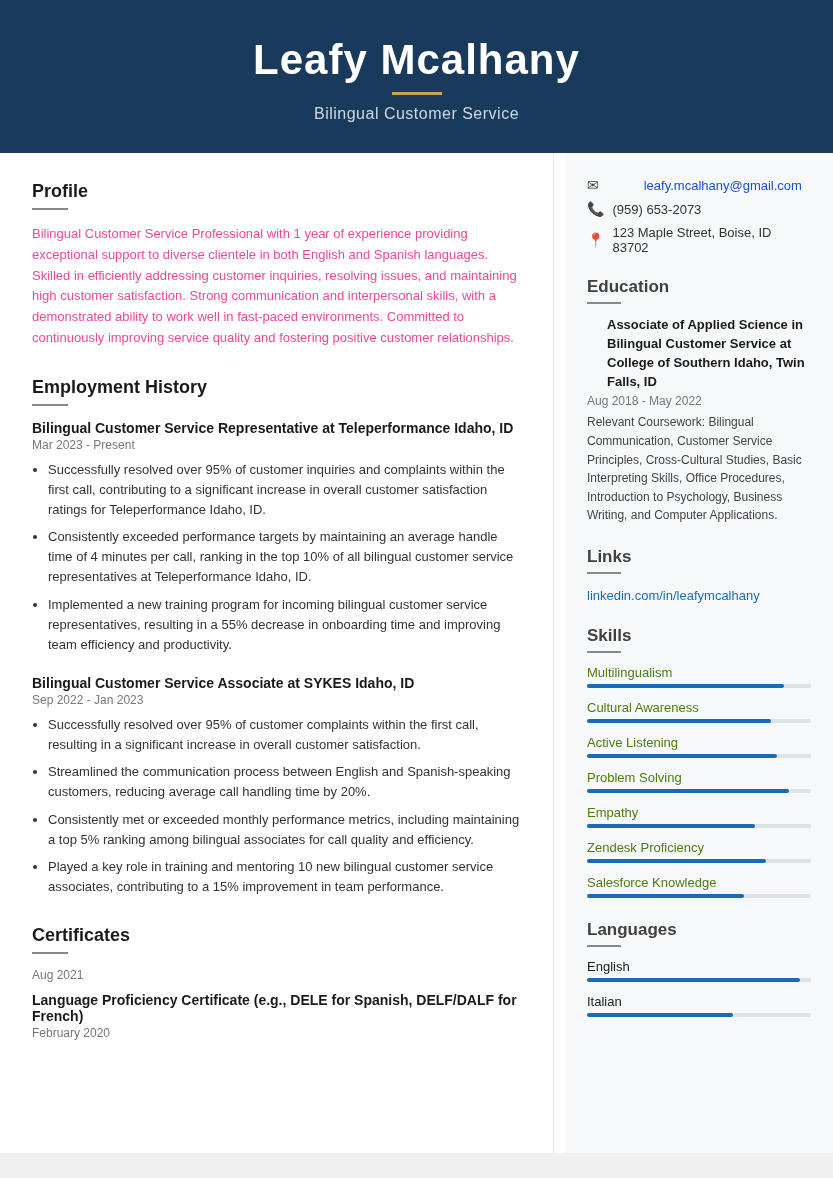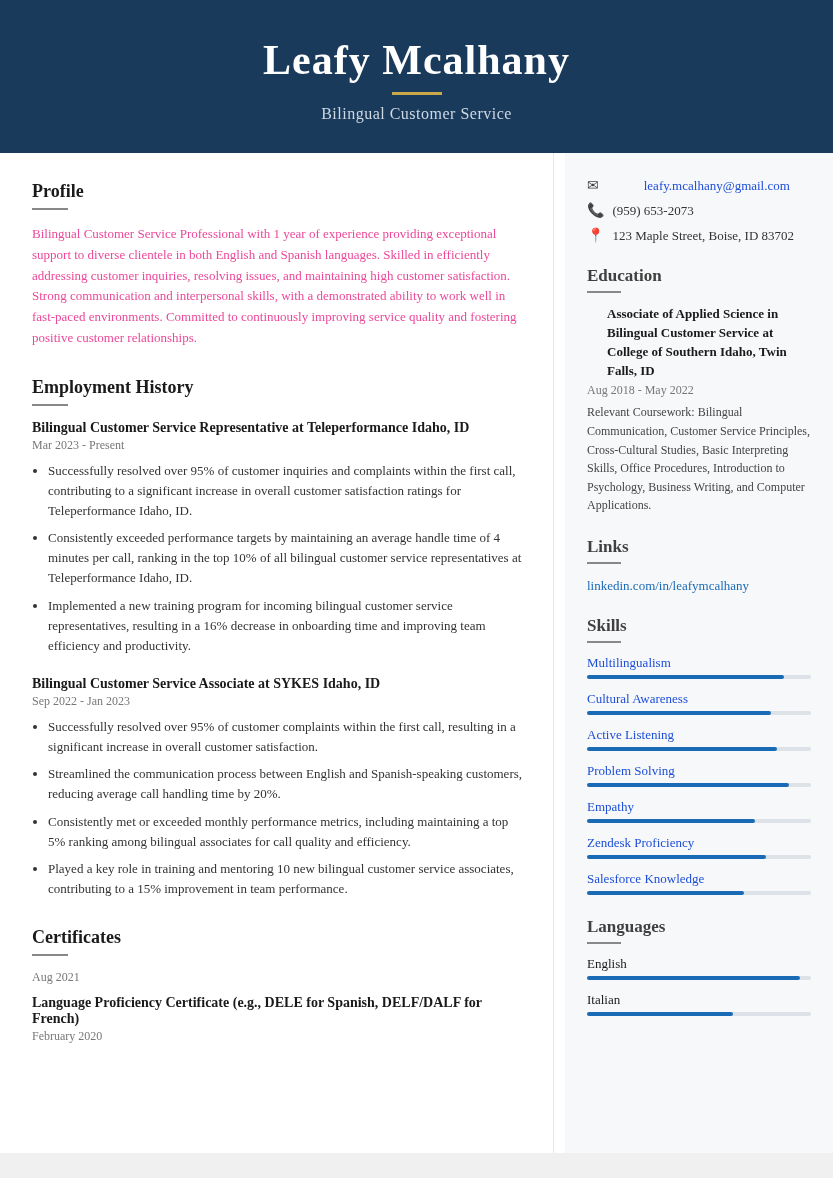--- a/index.html
+++ b/index.html
@@ -1,18 +1,18 @@
 <!DOCTYPE html>
 <html><head>
   <meta charset="utf-8">
   <style>
     * { margin: 0; padding: 0; box-sizing: border-box; }
     body { font-family: Arial, sans-serif; background: #f0f0f0; width: 833px; min-height: 1178px; }
 
-    .resume-wrapper { width: 833px; background: #fff; font-family: Liberation Serif, serif; }
+    .resume-wrapper { width: 833px; background: #fff; }
 
     
     .header {
       background: #1a3a5c;
       color: #fff;
       text-align: center;
       padding: 36px 40px 30px;
     }
     .header h1 { font-size: 42px; font-weight: 700; letter-spacing: 1px; margin-bottom: 8px; }
     .header-divider {
@@ -60,21 +60,21 @@
     
     .edu-title { font-size: 13px; font-weight: 700; color: #1a1a1a; margin-bottom: 3px; line-height: 1.45; margin-left: 20px; }
     .edu-dates { font-size: 12px; color: #777; margin-bottom: 5px; }
     .edu-text { font-size: 12px; color: #444; line-height: 1.55; }
 
     
     .link-item { font-size: 13px; color: #1a6bb5; text-decoration: none; }
 
     
     .skill-item { margin-bottom: 12px; }
-    .skill-label { font-size: 13px; color: #1d4ed8; margin-bottom: 4px; }
+    .skill-label { font-size: 13px; color: #4d7c0f; margin-bottom: 4px; }
     .skill-bar-bg { background: #dde2e8; height: 4px; border-radius: 2px; }
     .skill-bar-fill { height: 4px; background: #1a6bb5; border-radius: 2px; }
 
     
     .lang-item { margin-bottom: 12px; }
     .lang-label { font-size: 13px; color: #1a1a1a; margin-bottom: 4px; }
     .lang-bar-bg { background: #dde2e8; height: 4px; border-radius: 2px; }
     .lang-bar-fill { height: 4px; background: #1a6bb5; border-radius: 2px; }
 
     .right-section-title { font-size: 17px; font-weight: 700; color: #404040; margin-bottom: 5px; }
@@ -104,21 +104,21 @@
       <div class="section">
         <div class="section-title">Employment History</div>
         <div class="section-divider"></div>
 
         <div class="job-block">
           <div class="job-title">Bilingual Customer Service Representative at Teleperformance Idaho, ID</div>
           <div class="job-dates">Mar 2023 - Present</div>
           <ul class="job-bullets">
             <li>Successfully resolved over 95% of customer inquiries and complaints within the first call, contributing to a significant increase in overall customer satisfaction ratings for Teleperformance Idaho, ID.</li>
             <li>Consistently exceeded performance targets by maintaining an average handle time of 4 minutes per call, ranking in the top 10% of all bilingual customer service representatives at Teleperformance Idaho, ID.</li>
-            <li>Implemented a new training program for incoming bilingual customer service representatives, resulting in a 16% decrease in onboarding time and improving team efficiency and productivity.</li>
+            <li>Implemented a new training program for incoming bilingual customer service representatives, resulting in a 55% decrease in onboarding time and improving team efficiency and productivity.</li>
           </ul>
         </div>
 
         <div class="job-block">
           <div class="job-title">Bilingual Customer Service Associate at SYKES Idaho, ID</div>
           <div class="job-dates">Sep 2022 - Jan 2023</div>
           <ul class="job-bullets">
             <li>Successfully resolved over 95% of customer complaints within the first call, resulting in a significant increase in overall customer satisfaction.</li>
             <li>Streamlined the communication process between English and Spanish-speaking customers, reducing average call handling time by 20%.</li>
             <li>Consistently met or exceeded monthly performance metrics, including maintaining a top 5% ranking among bilingual associates for call quality and efficiency.</li>

